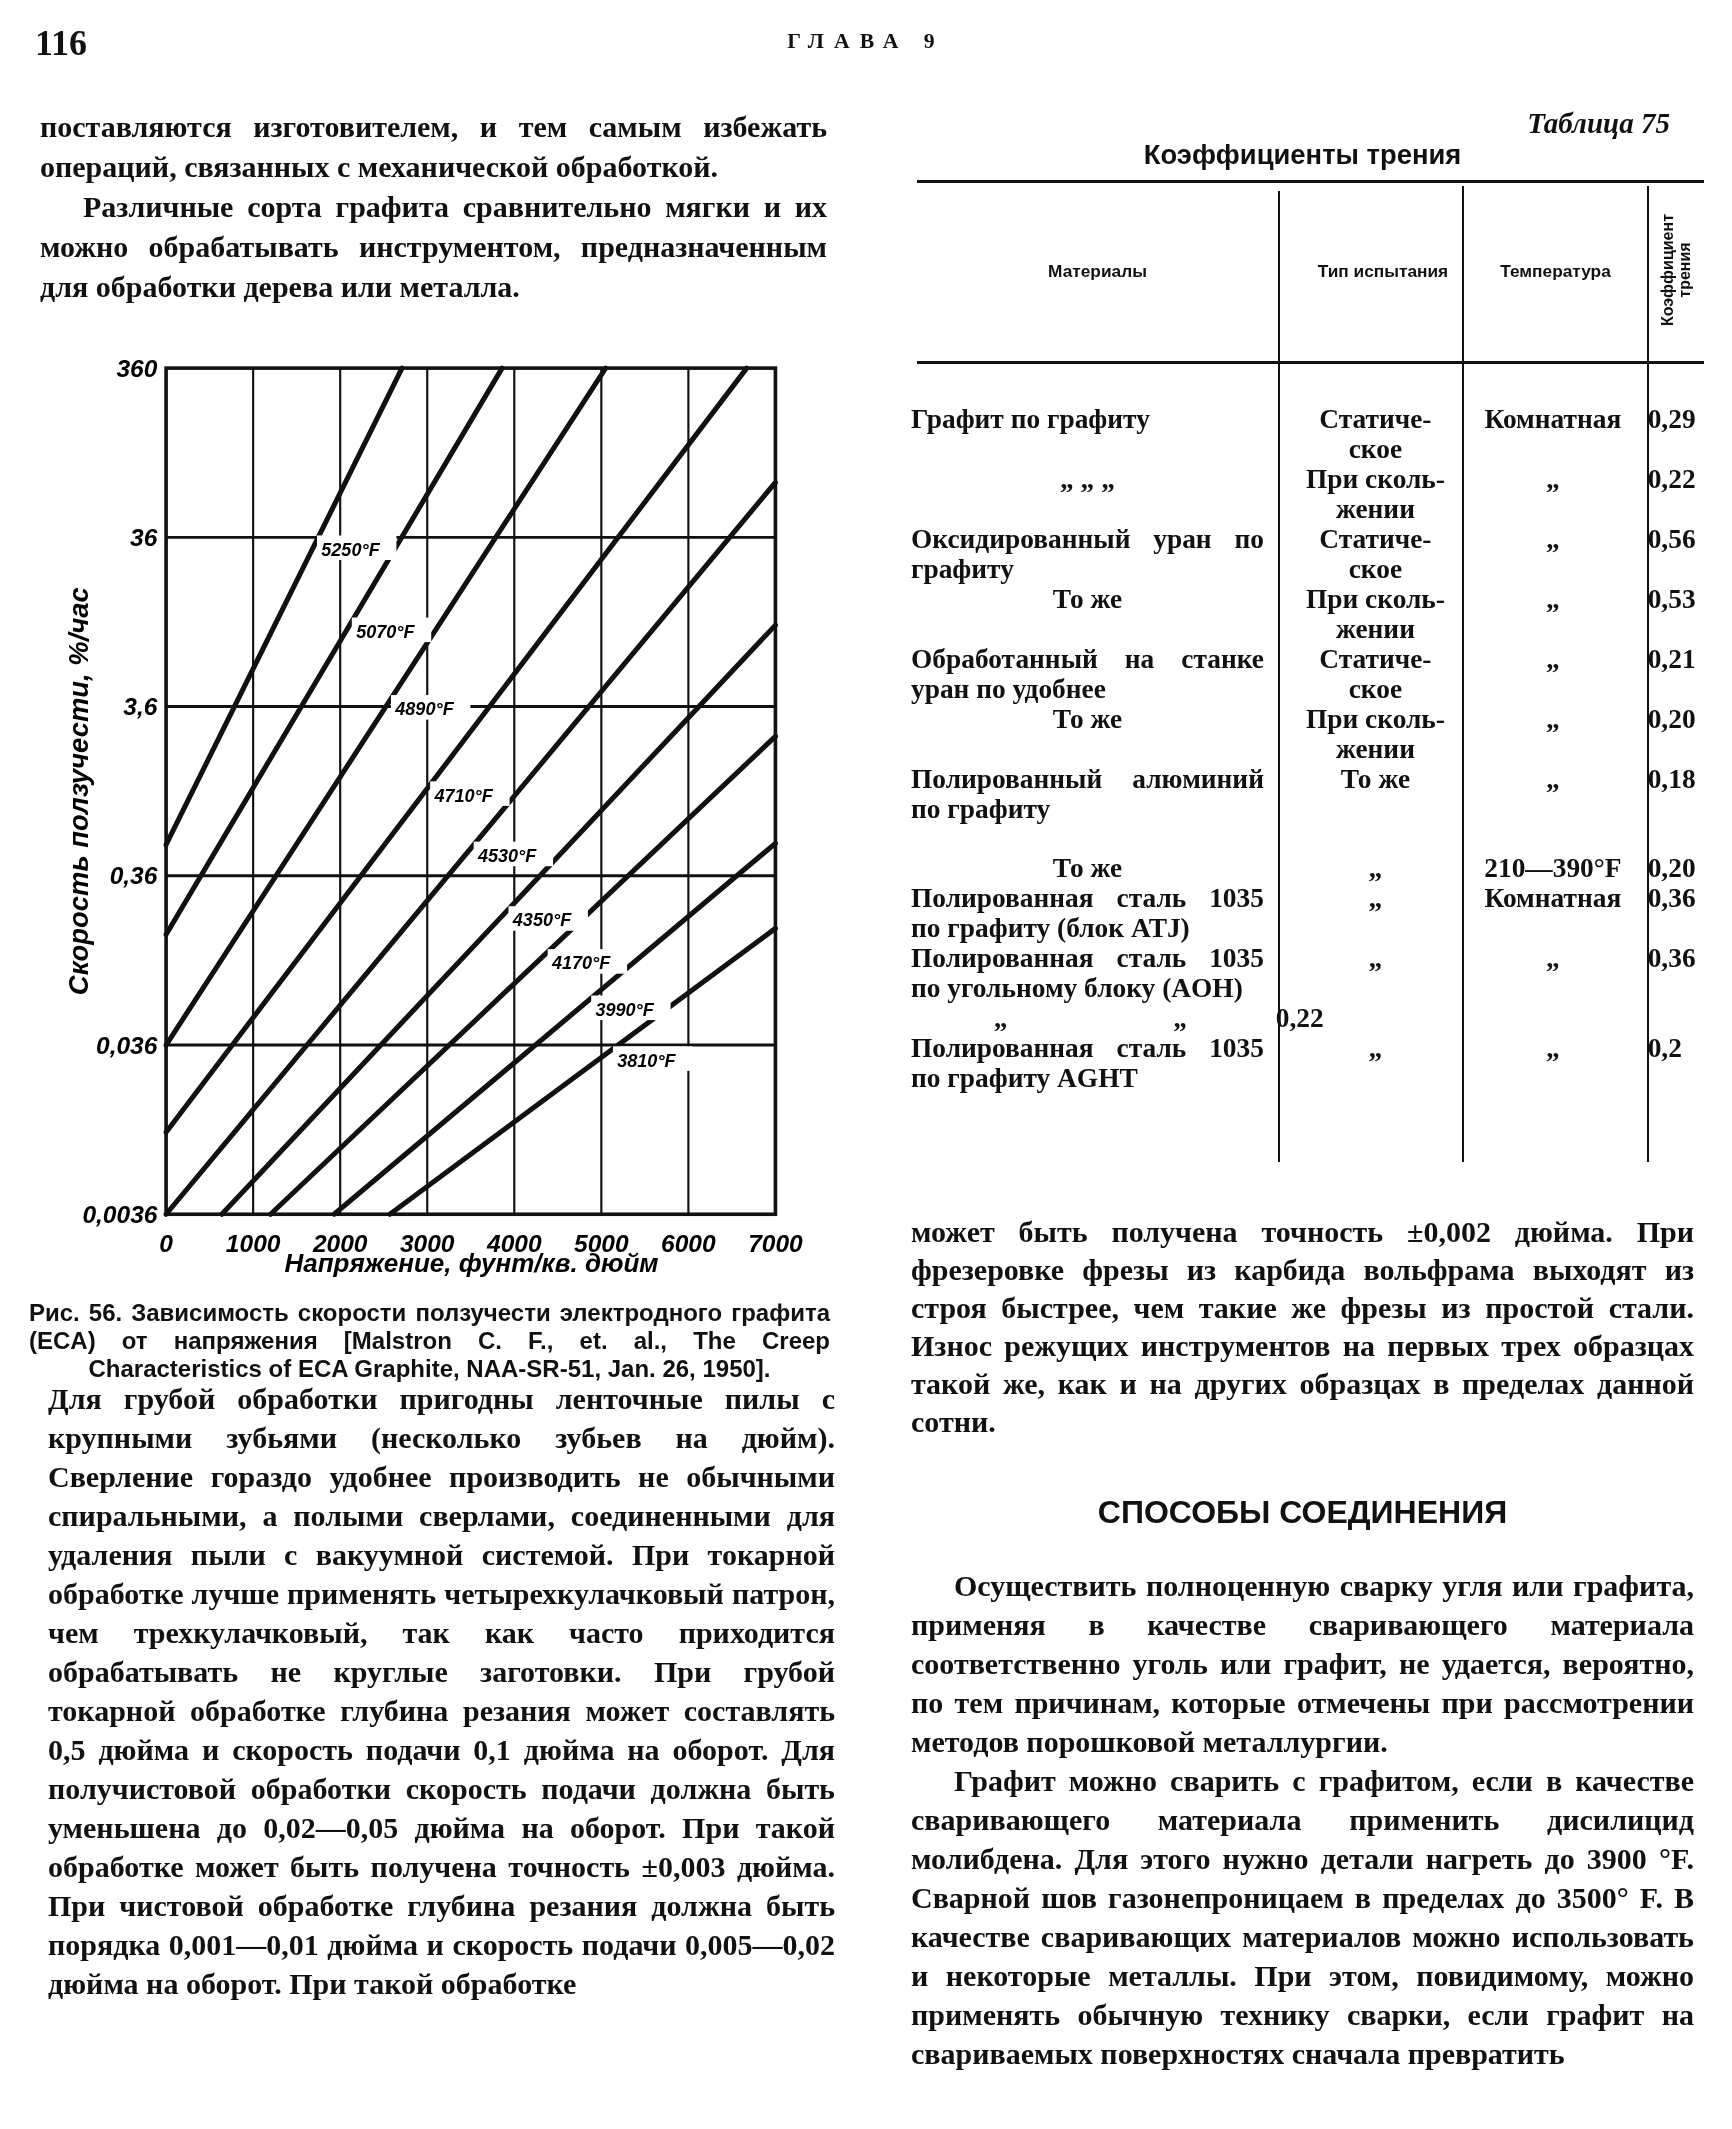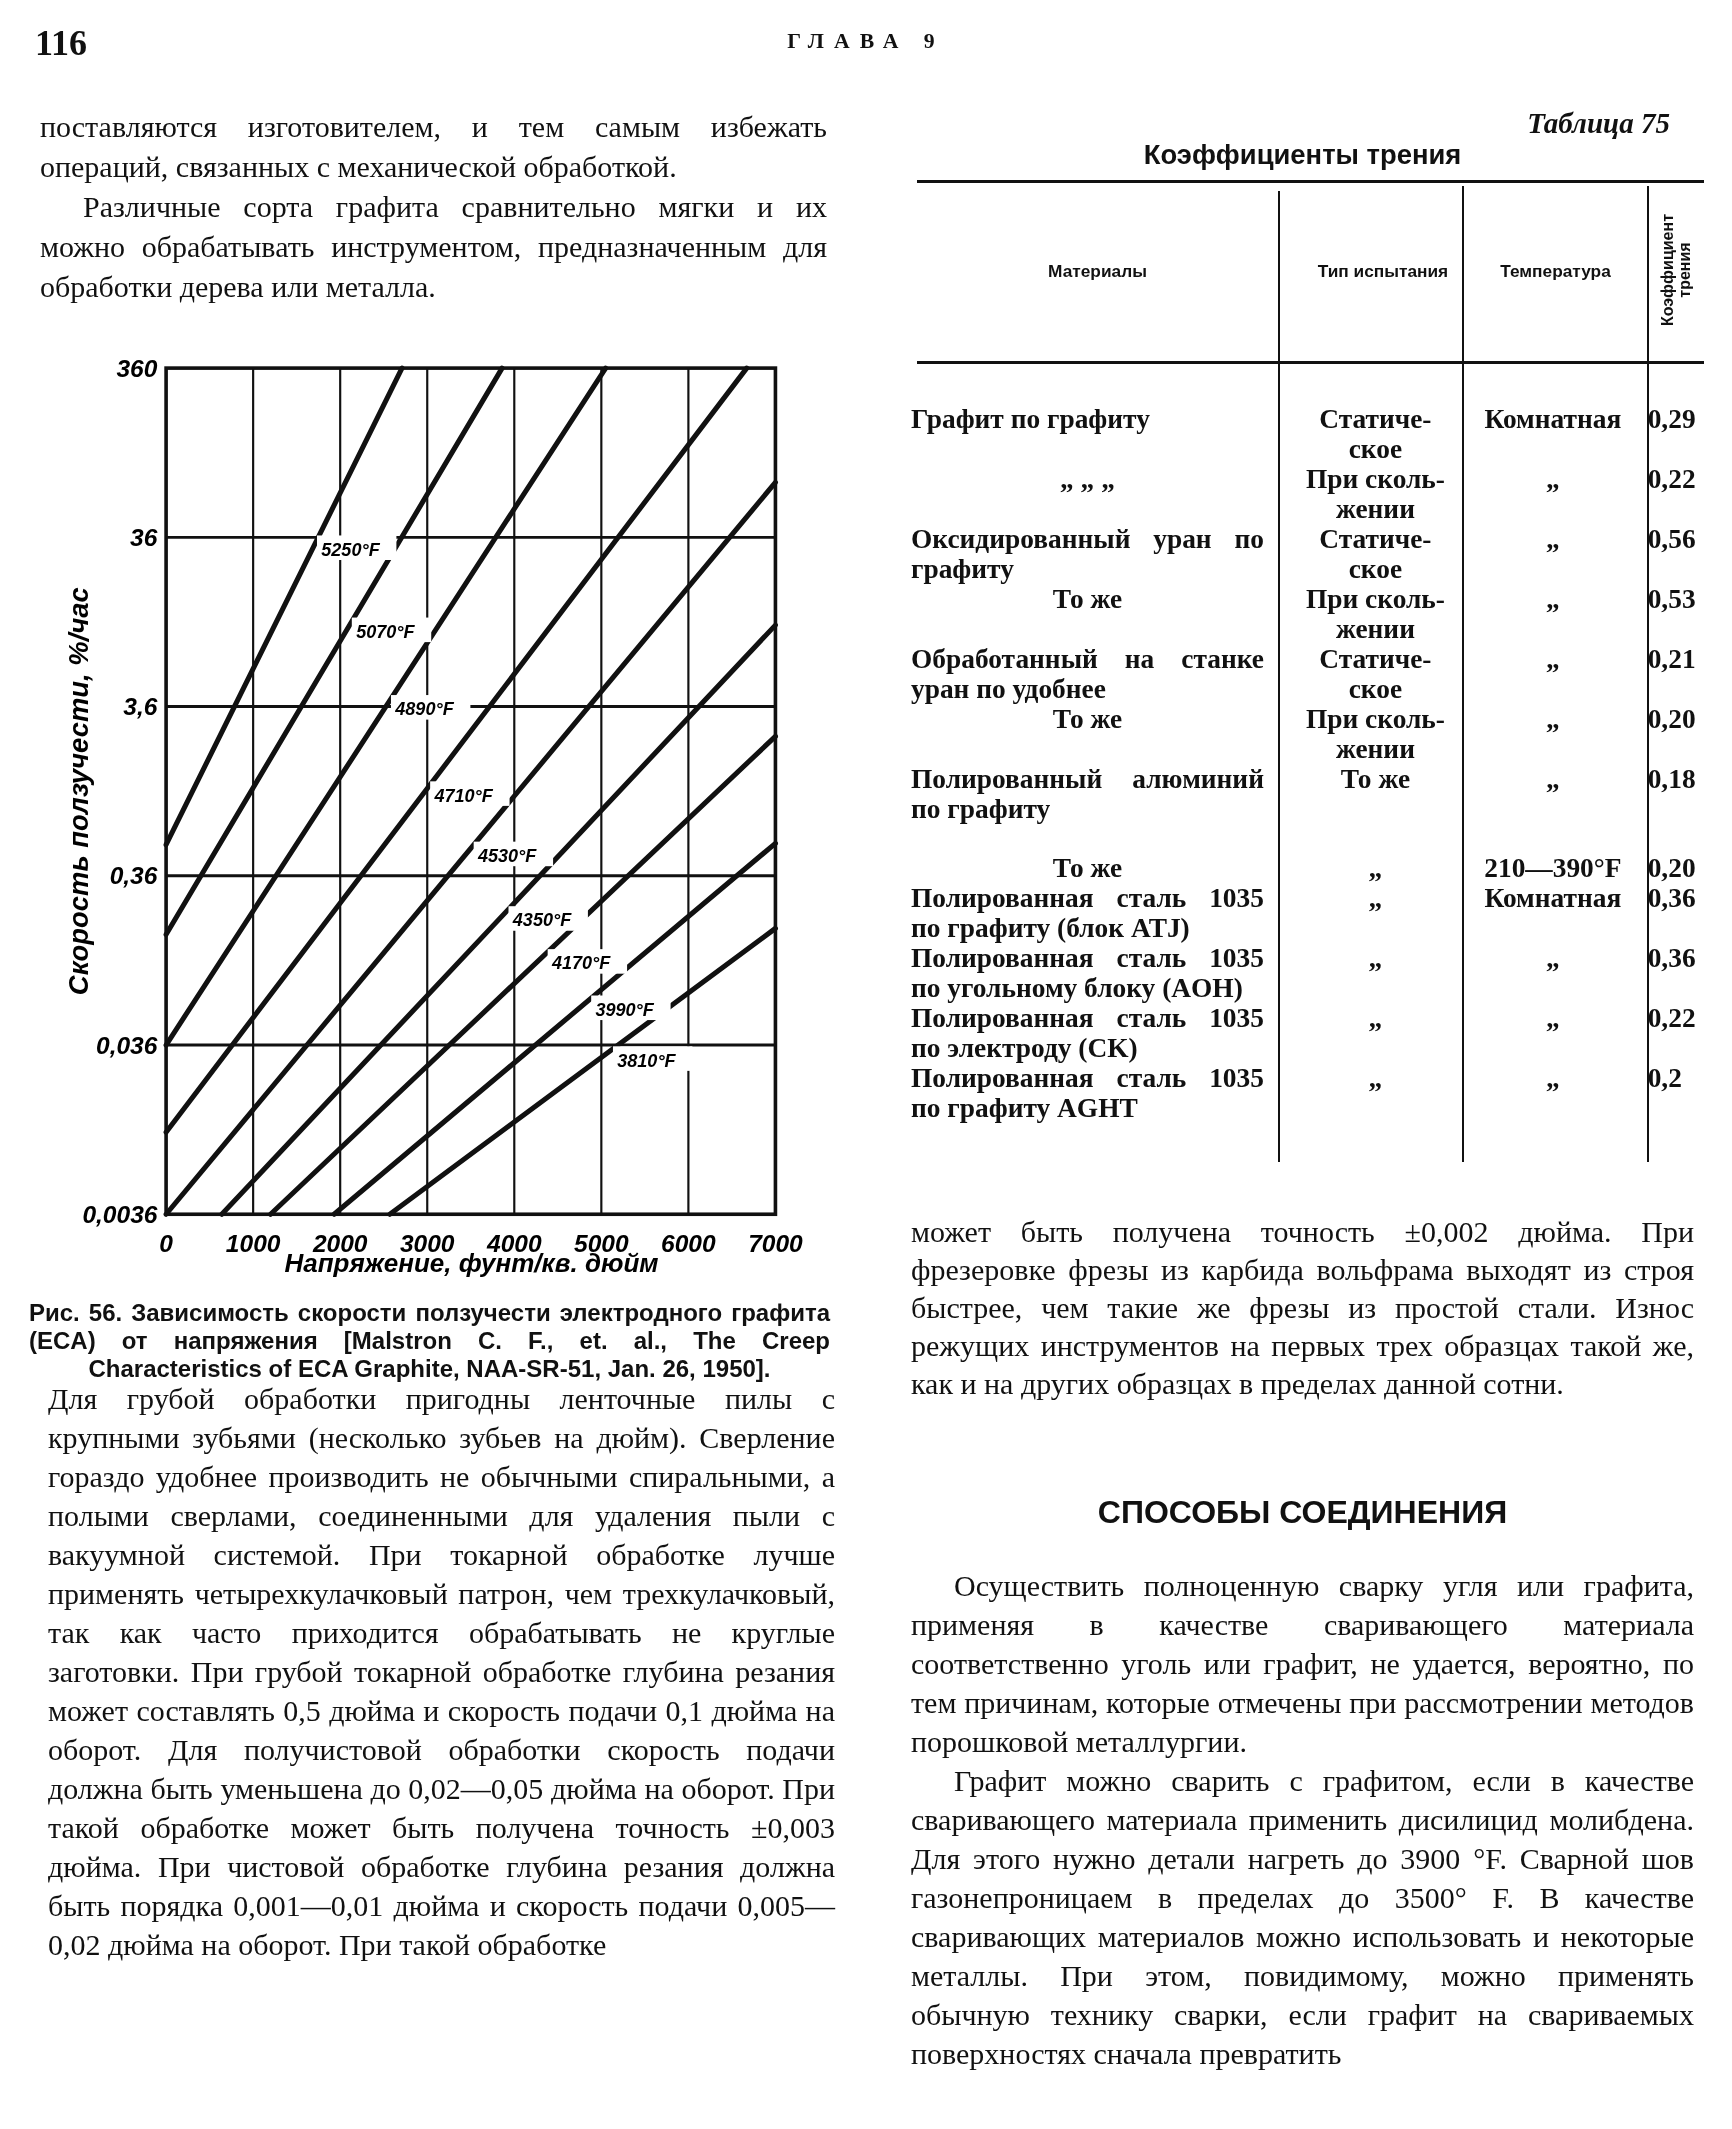--- a/index.html
+++ b/index.html
@@ -1,21 +1,21 @@
 <!DOCTYPE html>
 <html style="font-size:11.5px"><head>
 <meta charset="utf-8">
 <style>
   html, body { margin:0; padding:0; background:#ffffff; }
   body { width:1732px; height:2129px; position:relative; overflow:hidden; color:#111;
          font-family:"Liberation Serif", "DejaVu Serif", serif; }
   .abs { position:absolute; }
   .page-num { left:35px; top:21.7px; font-size:36px; font-weight:bold; }
   .running-head { left:0; width:1732px; top:29px; text-align:center; font-size:21.7px; font-weight:bold; letter-spacing:10px; }
-  .col { position:absolute; font-size:30px; line-height:40px; text-align:justify; font-weight:normal; }
+  .col { position:absolute; font-size:30px; line-height:40px; text-align:justify; font-weight:bold; }
   .col p { margin:0; }
   .col p.indent { text-indent:43px; }
   .left-top { left:40px; top:107px; width:787px; }
   .left-bottom { left:40px; top:1379px; width:787px; line-height:39px;margin-left:8px; }
   .right-mid { left:911px; top:1213px; width:783px; line-height:38px; }
   .right-bottom { left:911px; top:1566px; width:783px; line-height:39px; }
   .section-title { left:911px; width:783px; top:1494px; text-align:center; font-family:"Liberation Sans","DejaVu Sans",sans-serif;
                    font-weight:bold; font-size:32px; }
   .table-num { right:62px; top:107px; font-style:italic; font-size:29px; font-weight:bold; }
   .table-title { left:911px; width:783px; top:139px; text-align:center; font-weight:bold; font-size:27.4px;
@@ -196,21 +196,20 @@
       <div class="c-temp" style="white-space: pre-line;">Комнатная</div>
       <div class="c-coef" style="white-space: pre-line;">0,36</div>
     </div>
     <div class="trow">
       <div class="c-mat" style="white-space: pre-line;">Полированная сталь 1035 по угольному блоку (AOH)</div>
       <div class="c-type" style="white-space: pre-line;">„</div>
       <div class="c-temp" style="white-space: pre-line;">„</div>
       <div class="c-coef" style="white-space: pre-line;">0,36</div>
     </div>
     <div class="trow">
-      <div class="c-mat" style="white-space: pre-line;">Полированная сталь 1035 по электроду (CK)</div>
       <div class="c-type" style="white-space: pre-line;">„</div>
       <div class="c-temp" style="white-space: pre-line;">„</div>
       <div class="c-coef" style="white-space: pre-line;">0,22</div>
     </div>
     <div class="trow">
       <div class="c-mat" style="white-space: pre-line;">Полированная сталь 1035 по графиту AGHT</div>
       <div class="c-type" style="white-space: pre-line;">„</div>
       <div class="c-temp" style="white-space: pre-line;">„</div>
       <div class="c-coef" style="white-space: pre-line;">0,2</div>
     </div>

